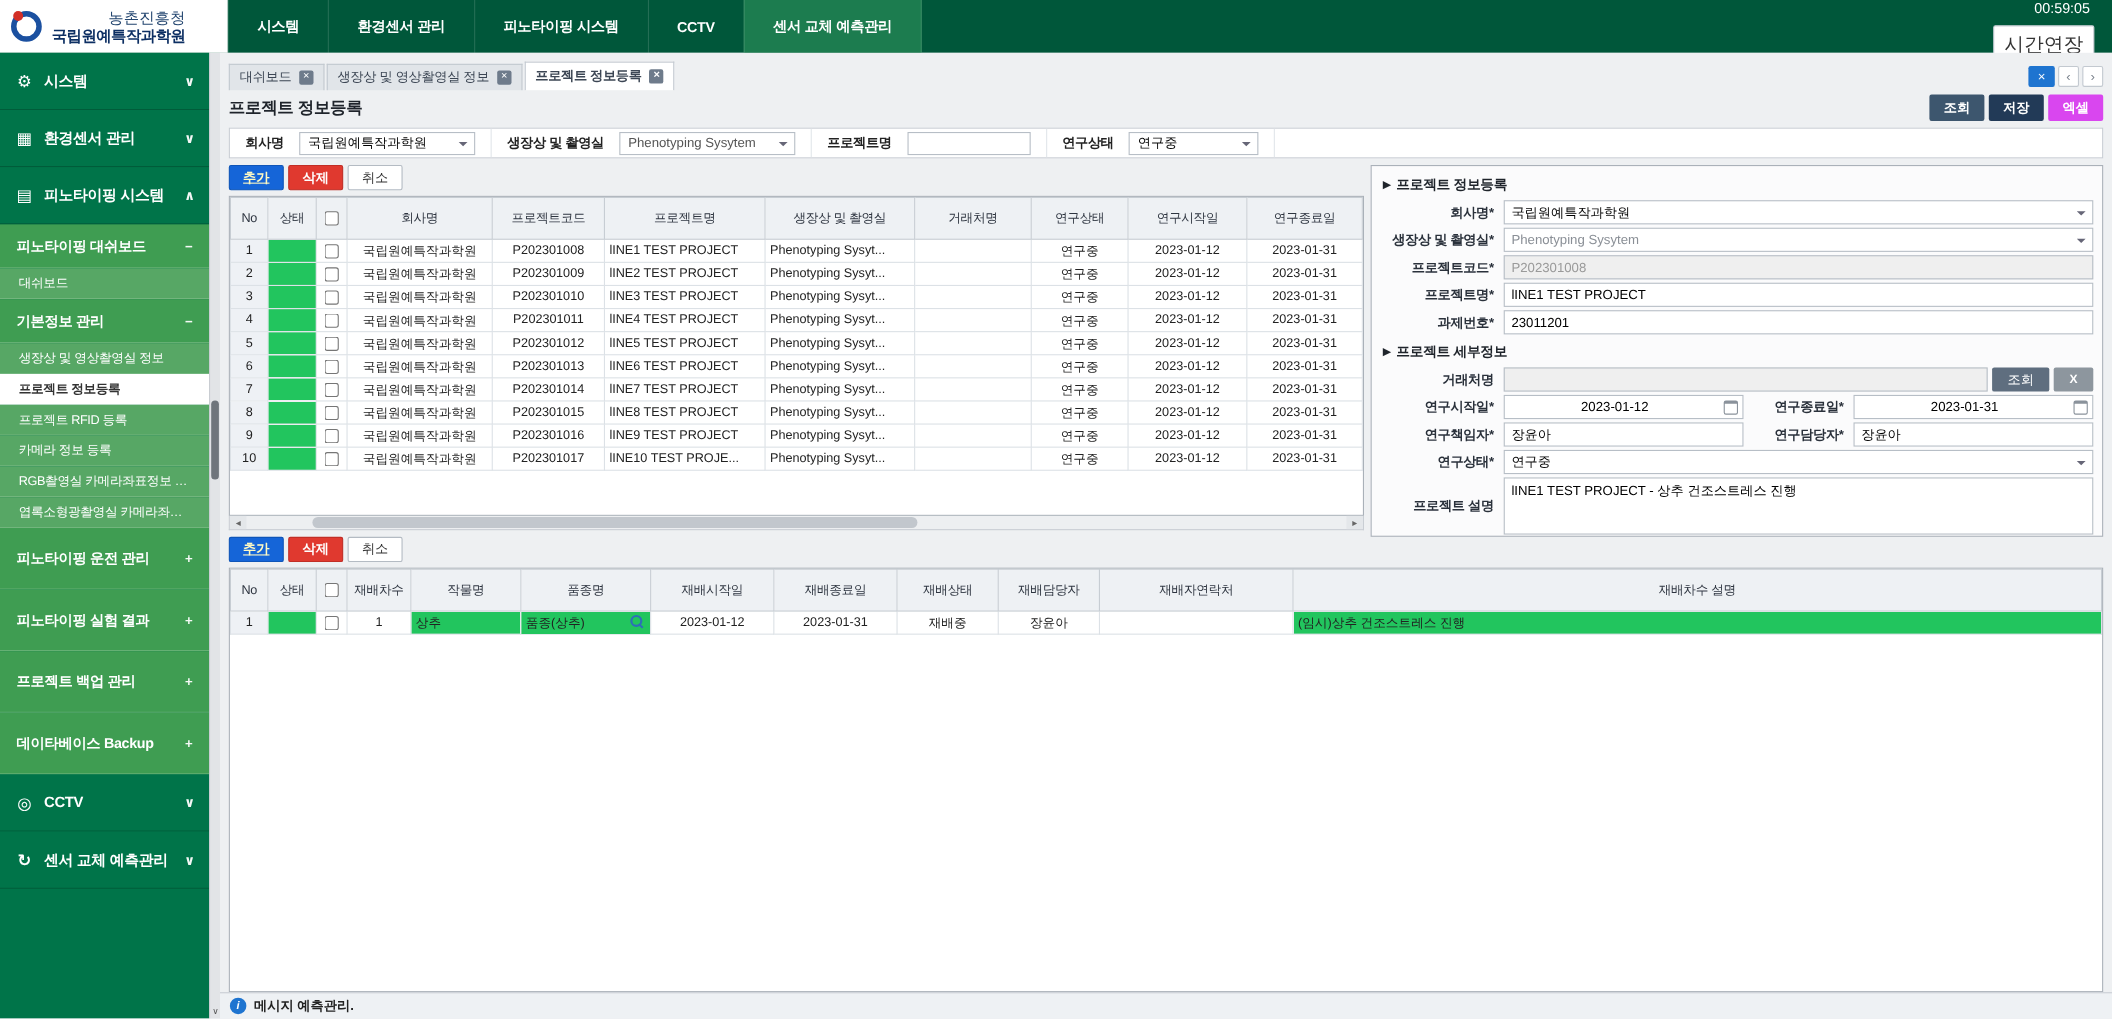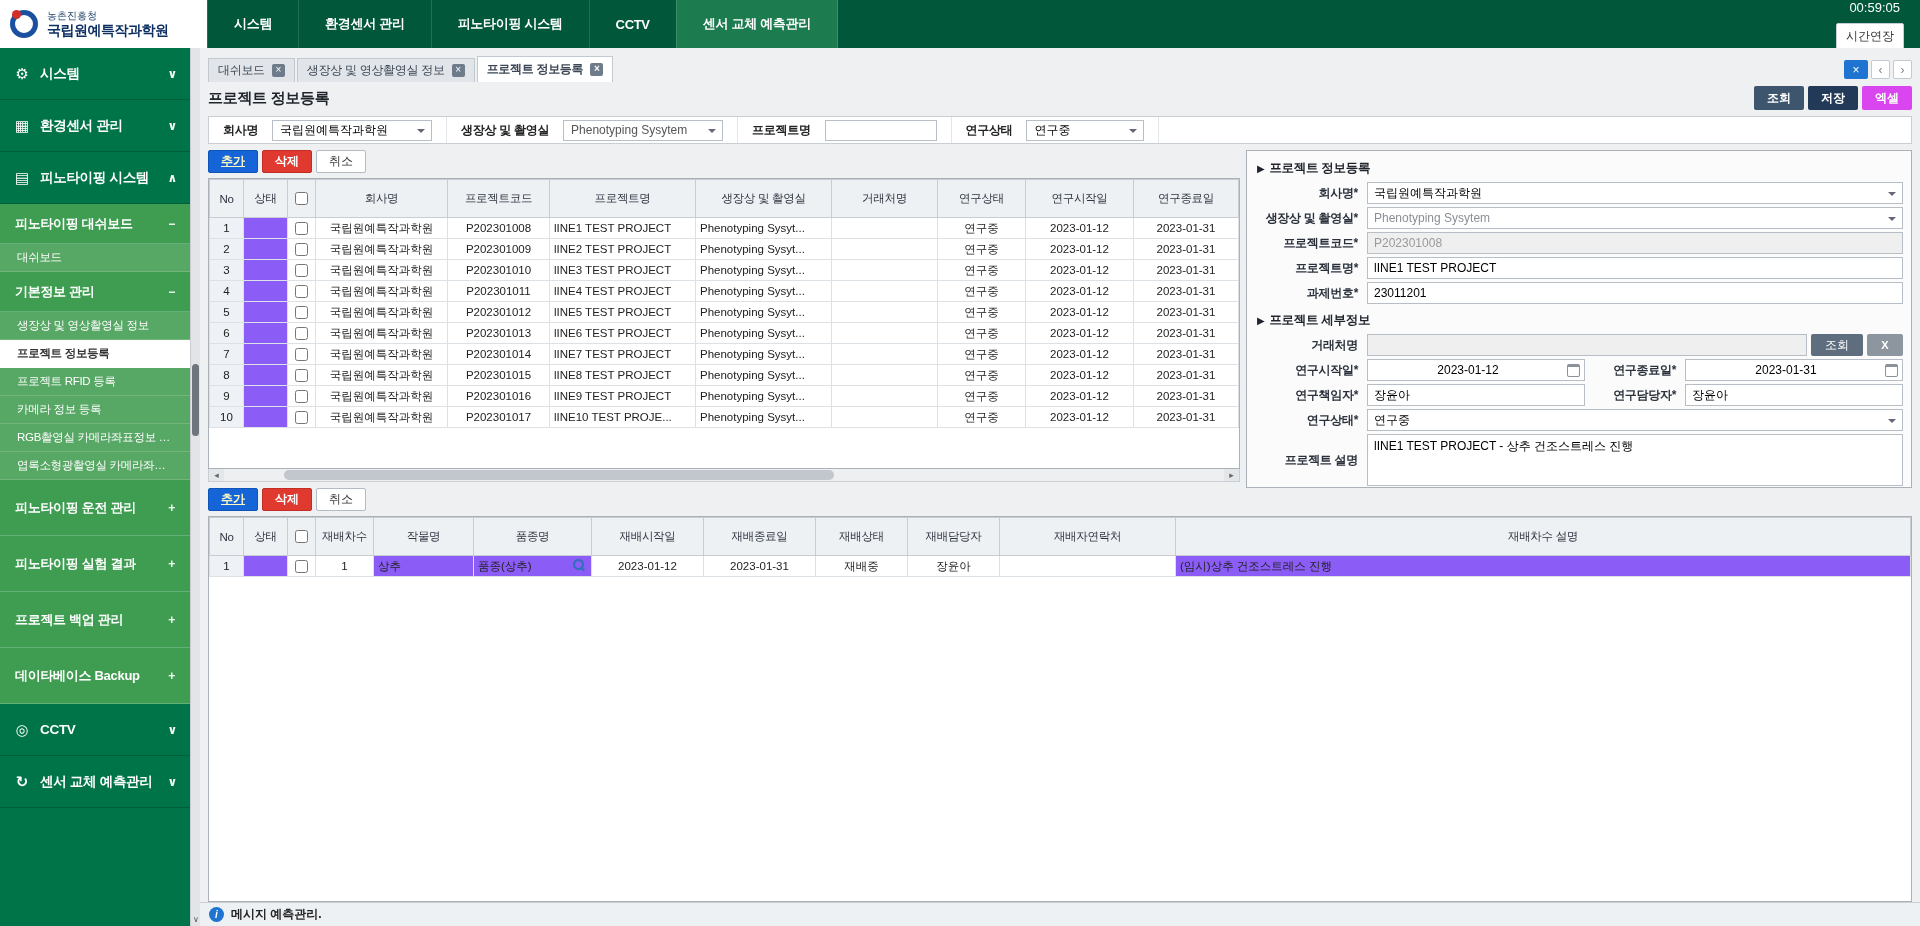--- a/index.html
+++ b/index.html
@@ -5,29 +5,29 @@
   *{margin:0;padding:0;box-sizing:border-box;font-family:"Liberation Sans","DejaVu Sans",sans-serif;}
   html,body{width:1920px;height:926px;overflow:hidden;background:#eef0f2;}
   .app{width:1920px;height:926px;display:flex;flex-direction:column;}
 
   
   .topbar{height:48px;flex:0 0 48px;background:#00573a;display:flex;align-items:stretch;}
   .logo{width:207px;flex:0 0 207px;background:#fff;display:flex;align-items:center;gap:9px;padding:0 10px;cursor:pointer;}
   .logo-emblem{width:28px;height:28px;border-radius:50%;border:5px solid #1b50a0;position:relative;flex:0 0 28px;}
   .logo-emblem::after{content:"";position:absolute;width:9px;height:9px;background:#d22f27;border-radius:50%;top:-5px;left:-3px;}
   .logo-text{display:flex;flex-direction:column;line-height:1.15;}
-  .logo-text .agency{font-size:10px;color:#23456f;}
+  .logo-text .agency{font-size:14px;color:#23456f;text-align:right;}
   .logo-text .org{font-size:14px;font-weight:bold;color:#0d2f63;letter-spacing:-0.5px;}
   .topnav{display:flex;}
   .topnav-item{display:flex;align-items:center;justify-content:center;padding:0 26px;color:#fff;font-size:13px;font-weight:bold;border-left:1px solid rgba(255,255,255,.14);cursor:pointer;letter-spacing:-0.3px;}
   .topnav-item:last-child{border-right:1px solid rgba(255,255,255,.14);}
   .topnav-item.active{background:#1c7c4f;}
   .top-right{margin-left:auto;display:flex;align-items:flex-end;gap:8px;padding-right:16px;color:#fff;flex-direction:column;}
   .timer{font-size:13px;margin-right:4px;}
-  .btn-white{background:#fff;border:1px solid #c8ced5;color:#333;font-size:12px;padding:4px 9px;border-radius:2px;cursor:pointer;}
+  .btn-white{background:#fff;border:1px solid #c8ced5;color:#333;font-size:18px;padding:4px 9px;border-radius:2px;cursor:pointer;}
   .btn-logout{background:#1a7a4d;border:1px solid rgba(255,255,255,.75);color:#fff;font-size:12px;font-weight:bold;padding:4px 12px;border-radius:2px;cursor:pointer;margin-left:23px;}
   .hdivider{color:rgba(255,255,255,.55);margin:0 6px;font-size:13px;}
   .globe svg{display:block;}
   .lang{font-size:13px;}
   .lang-caret{font-size:11px;cursor:pointer;margin-left:2px;}
 
   
   .body{flex:1;display:flex;min-height:0;}
   .sidebar{width:190px;flex:0 0 190px;background:#007449;display:flex;flex-direction:column;overflow:hidden;}
   .side-item{display:flex;align-items:center;color:#fff;cursor:pointer;flex:0 0 auto;letter-spacing:-0.3px;}
@@ -77,21 +77,21 @@
   .actions{display:flex;gap:4px;margin:6px 0 4px 0;flex:0 0 24px;}
   .abtn{height:23px;padding:0 12px;font-size:12px;font-weight:bold;border-radius:2px;cursor:pointer;border:none;}
   .btn-add{background:#1565d8;color:#fef9c3;border:1px solid #0f55b8;text-decoration:underline;}
   .btn-del{background:#e0392f;color:#fff;border:1px solid #c12e26;}
   .btn-cancel{background:#fff;color:#333;border:1px solid #b4bbc3;font-weight:normal;}
   .grid-wrap{background:#fff;border:1px solid #aab1b9;flex:1;overflow:hidden;}
   table.grid{border-collapse:collapse;width:100%;table-layout:fixed;font-size:11.5px;}
   .grid th{background:#eef1f4;border:1px solid #c7cdd3;height:38px;font-weight:normal;color:#2e3540;letter-spacing:-0.3px;overflow:hidden;white-space:nowrap;}
   .grid td{border:1px solid #dce1e6;height:21px;text-align:center;padding:0 4px;white-space:nowrap;overflow:hidden;color:#222;}
   .grid td.c-no{background:#eef1f5;}
-  .grid td.cream{background:#8b5cf6;}
+  .grid td.cream{background:#22c55e;}
   .grid td.left{text-align:left;}
   .grid input[type=checkbox]{width:13px;height:13px;vertical-align:middle;}
   .main-grid .col0{width:34px}.main-grid .col1{width:44px}.main-grid .col2{width:28px}
   .main-grid .col3{width:132px}.main-grid .col4{width:102px}.main-grid .col5{width:146px}
   .main-grid .col6{width:136px}.main-grid .col7{width:106px}.main-grid .col8{width:88px}
   .main-grid .col9{width:108px}
   .bottom-grid .col0{width:34px}.bottom-grid .col1{width:44px}.bottom-grid .col2{width:28px}
   .bottom-grid .col3{width:58px}.bottom-grid .col4{width:100px}.bottom-grid .col5{width:118px}
   .bottom-grid .col6{width:112px}.bottom-grid .col7{width:112px}.bottom-grid .col8{width:92px}
   .bottom-grid .col9{width:92px}.bottom-grid .col10{width:176px}

